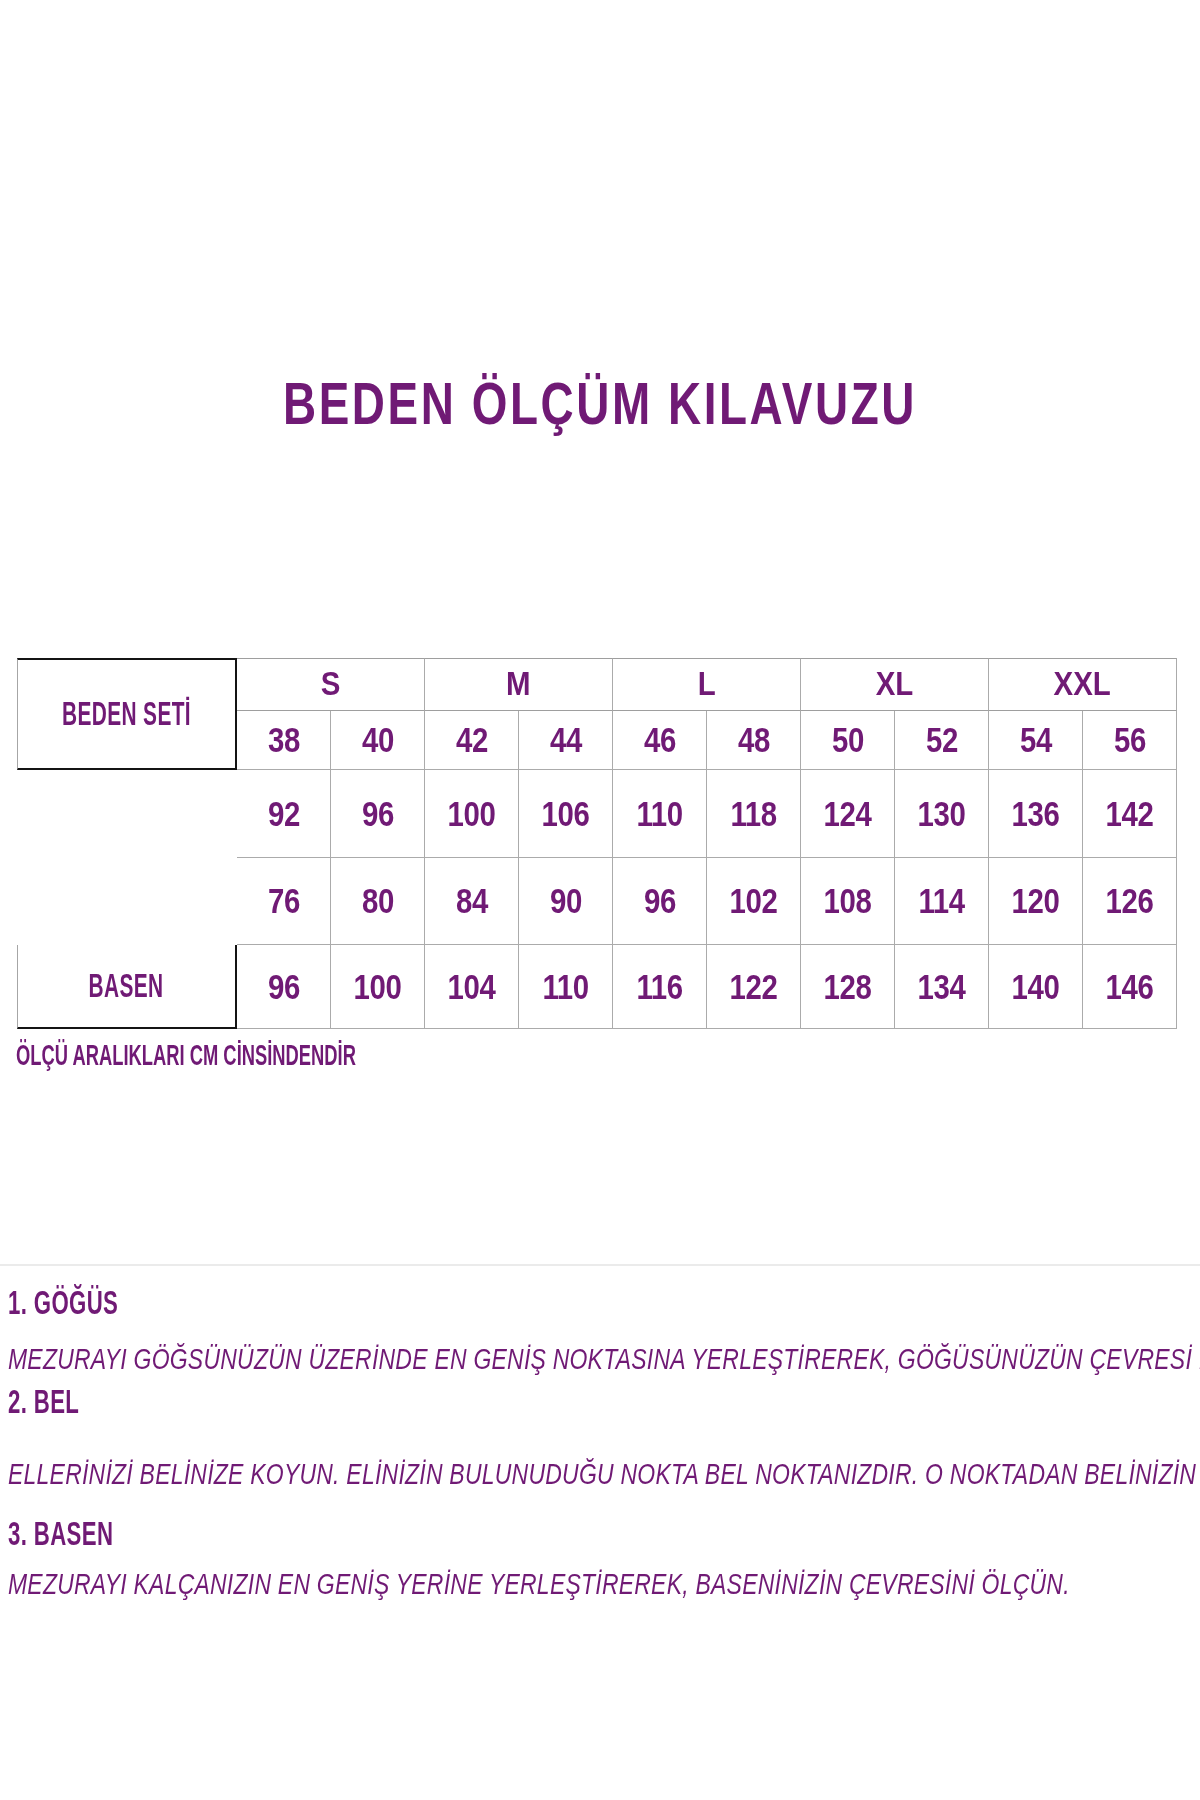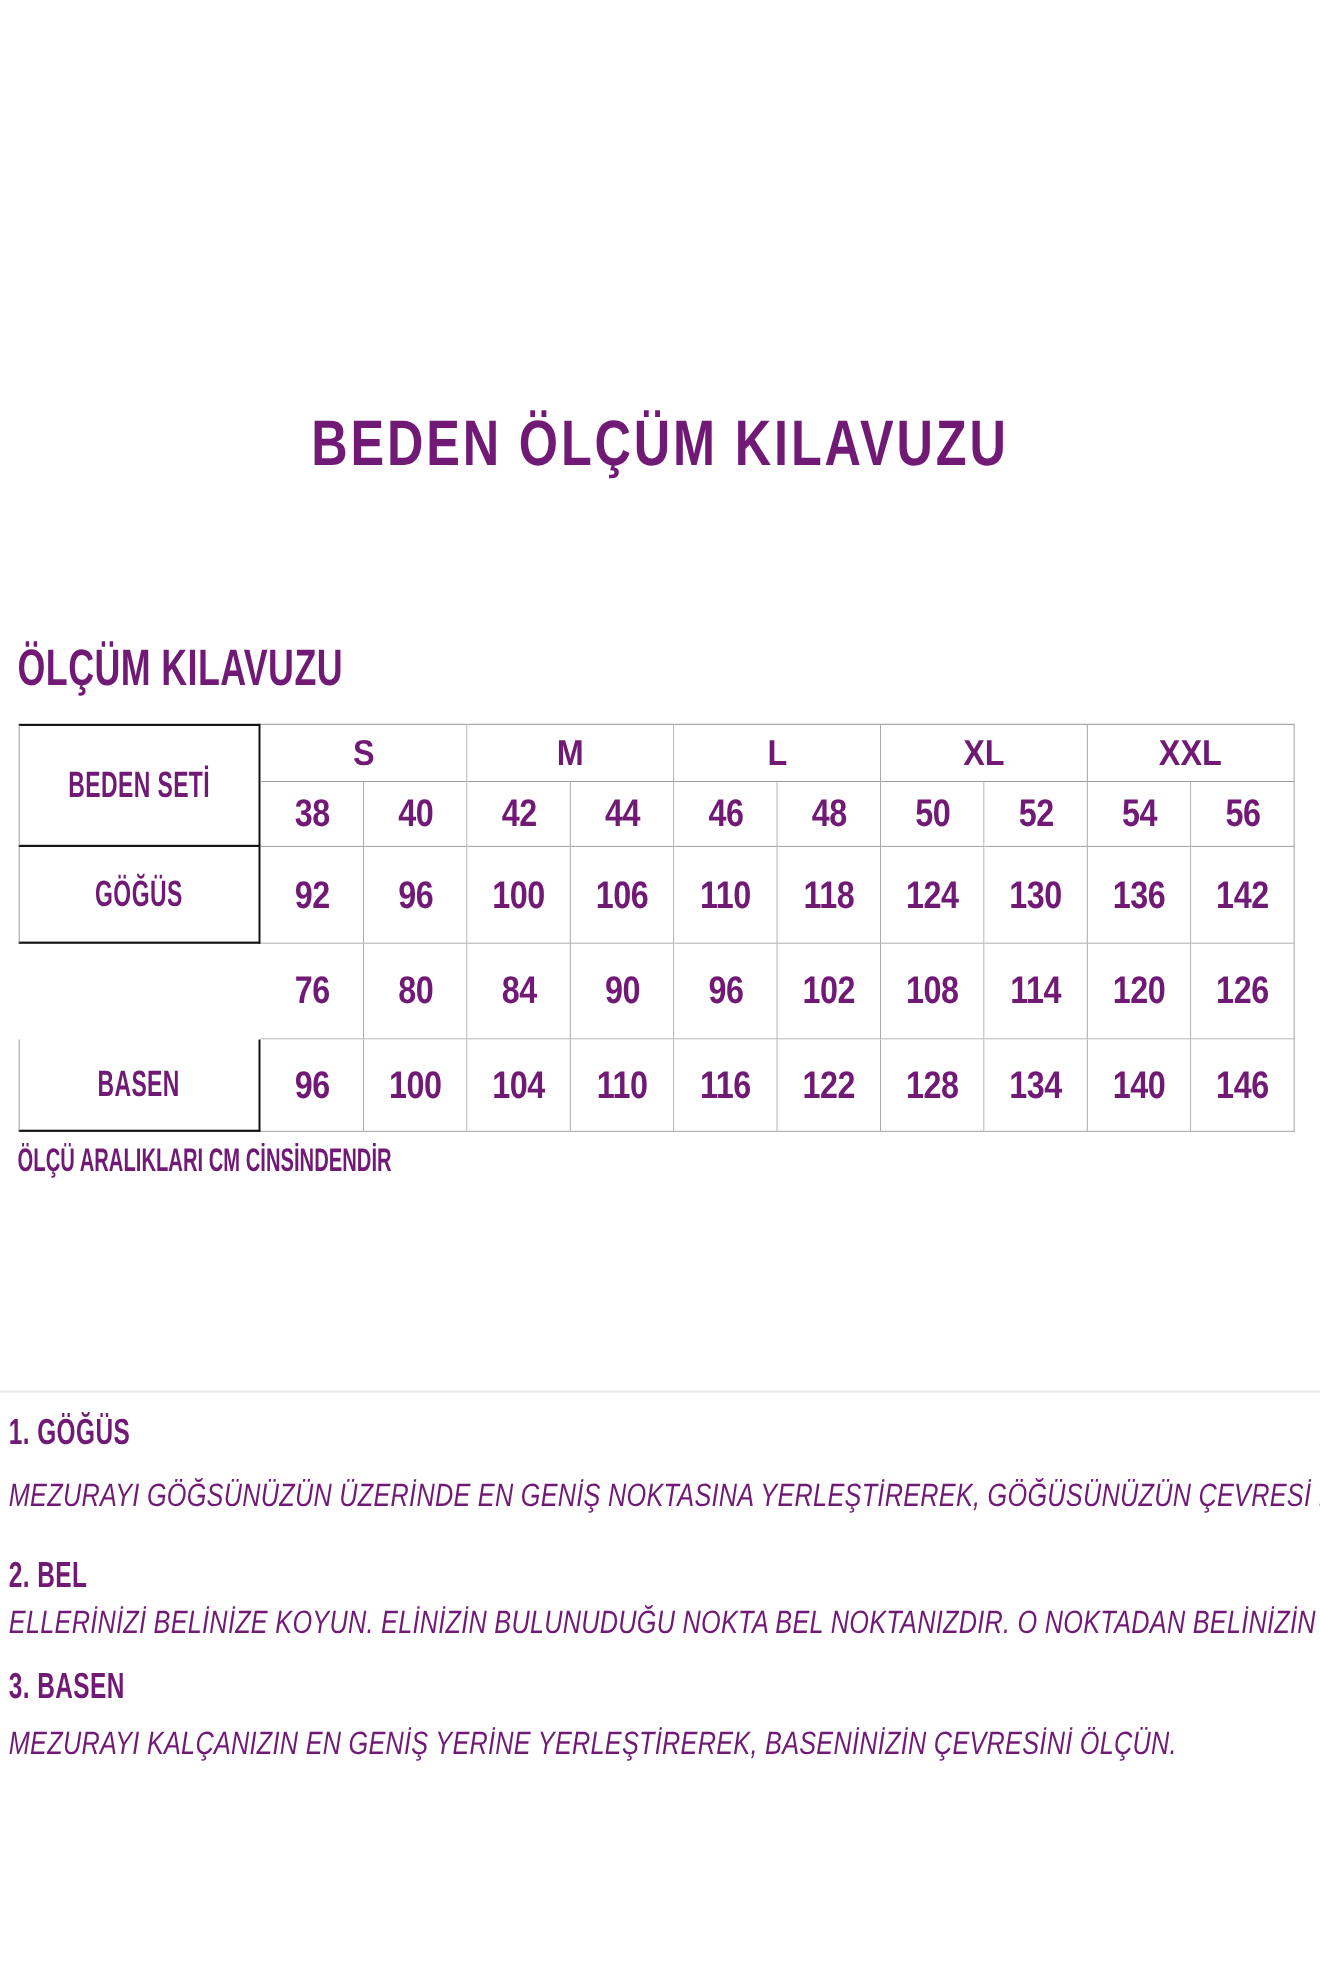--- a/index.html
+++ b/index.html
@@ -42,35 +42,32 @@
   .howto-title{position:absolute;top:1208px;left:8px;line-height:1;}
   .howto-title .cnd{font-size:48px;font-weight:700;transform:scale(0.70,1.06);transform-origin:left center;letter-spacing:1px;}
   .divider{position:absolute;top:1264px;left:0;width:1200px;height:2px;background:#ebebeb;}
 
   .sec-head{position:absolute;left:8px;line-height:1;}
   .sec-head .cnd{font-size:30px;font-weight:700;transform:scale(0.74,1.1);transform-origin:left center;letter-spacing:0.5px;}
   .sec-text{position:absolute;left:8px;line-height:1;}
   .sec-text .cnd{font-size:28px;font-style:italic;transform:scale(0.82,1.05);transform-origin:left center;letter-spacing:0.3px;}
 
   .s1h{top:1288px;} .s1t{top:1346px;}
-  .s2h{top:1418px;} .s2t{top:1461px;}
+  .s2h{top:1387px;} .s2t{top:1461px;}
   .s3h{top:1519px;} .s3t{top:1571px;}
 </style>
 </head>
 <body>
 
 <div class="page">
 
   <div class="main-title">
     <span class="cnd">BEDEN ÖLÇÜM KILAVUZU</span>
   </div>
 
-  <div class="sub-title">
-    <span class="cnd">ÖLÇÜM KILAVUZU</span>
-  </div>
 
   <div class="size-table">
 
     <div class="cell head-cell" style="grid-row:1/3;grid-column:1">
       <span class="cnd t-label">BEDEN SETİ</span>
     </div>
 
     <div class="cell letter-cell" style="grid-row:1;grid-column:2/span 2">
         <span class="t-letter">S</span>
       </div>
@@ -111,23 +108,20 @@
     <div class="cell num-cell" style="grid-row:2;grid-column:9">
         <span class="t-num">52</span>
       </div>
     <div class="cell num-cell" style="grid-row:2;grid-column:10">
         <span class="t-num">54</span>
       </div>
     <div class="cell num-cell" style="grid-row:2;grid-column:11">
         <span class="t-num">56</span>
       </div>
 
-    <div class="cell rlabel-cell" style="grid-row:3;grid-column:1">
-        <span class="cnd t-label">GÖĞÜS</span>
-      </div>
     <div class="cell val-cell" style="grid-row:3;grid-column:2">
         <span class="t-num">92</span>
       </div>
     <div class="cell val-cell" style="grid-row:3;grid-column:3">
         <span class="t-num">96</span>
       </div>
     <div class="cell val-cell" style="grid-row:3;grid-column:4">
         <span class="t-num">100</span>
       </div>
     <div class="cell val-cell" style="grid-row:3;grid-column:5">

